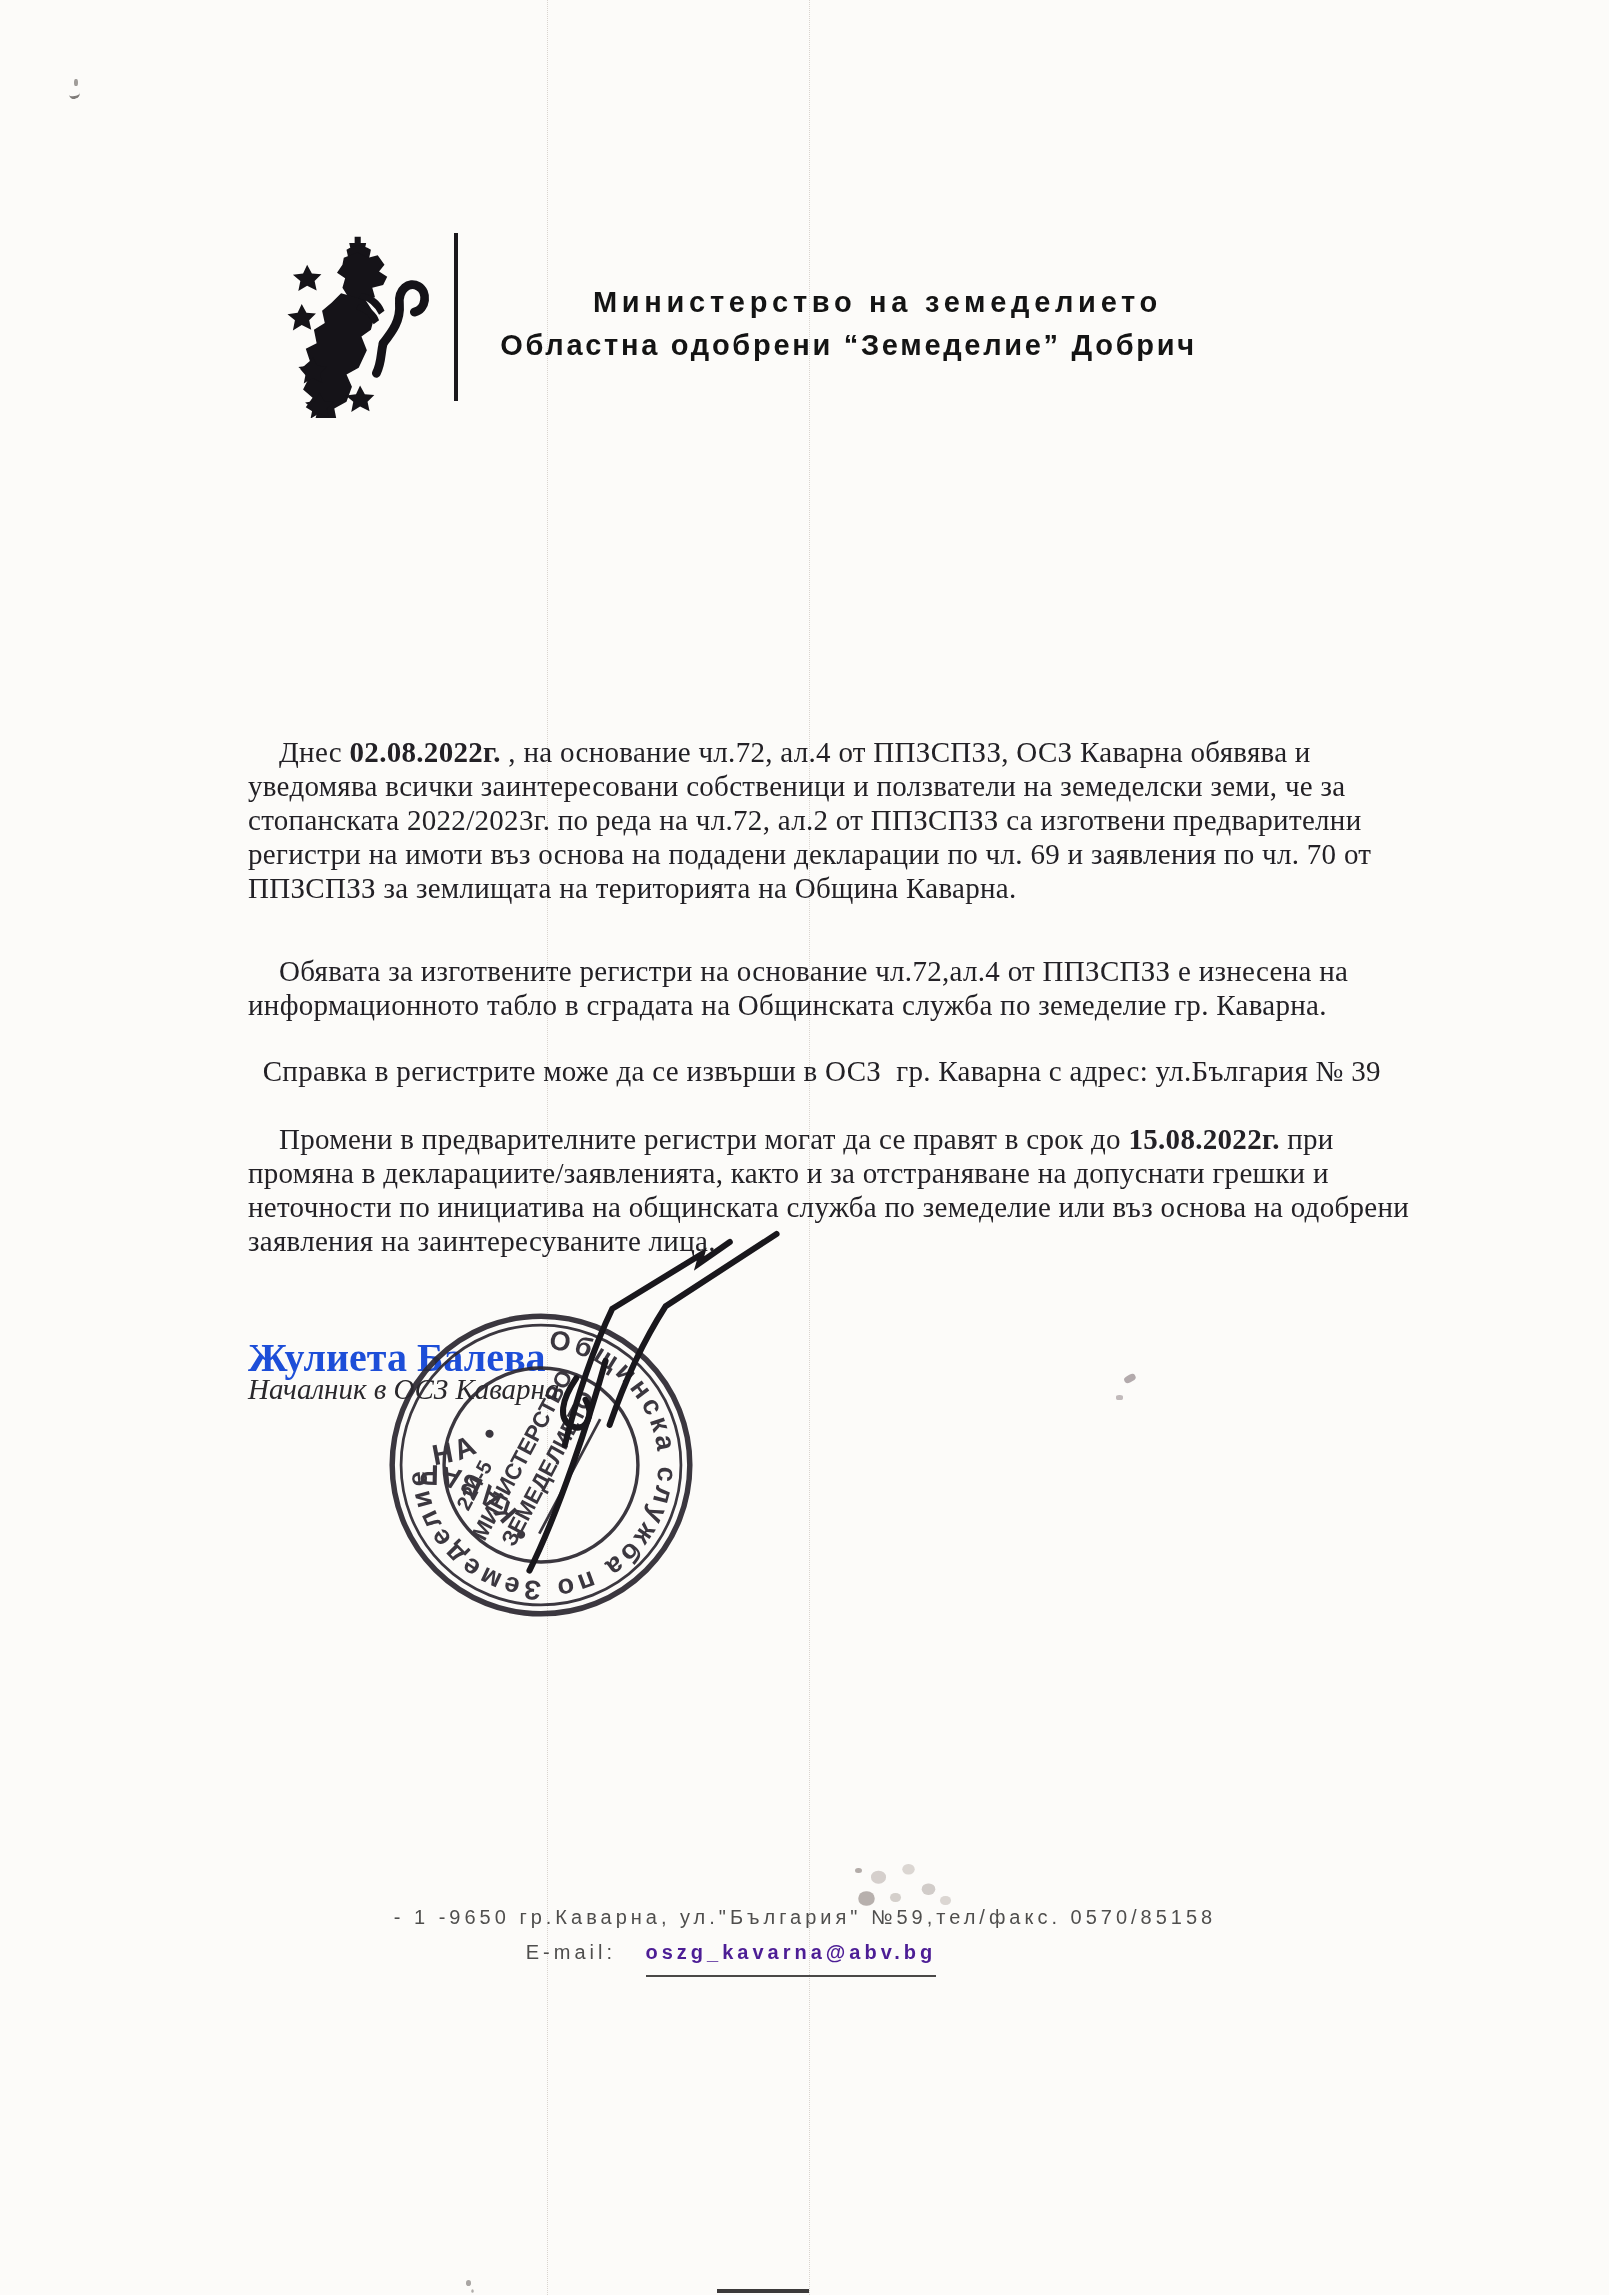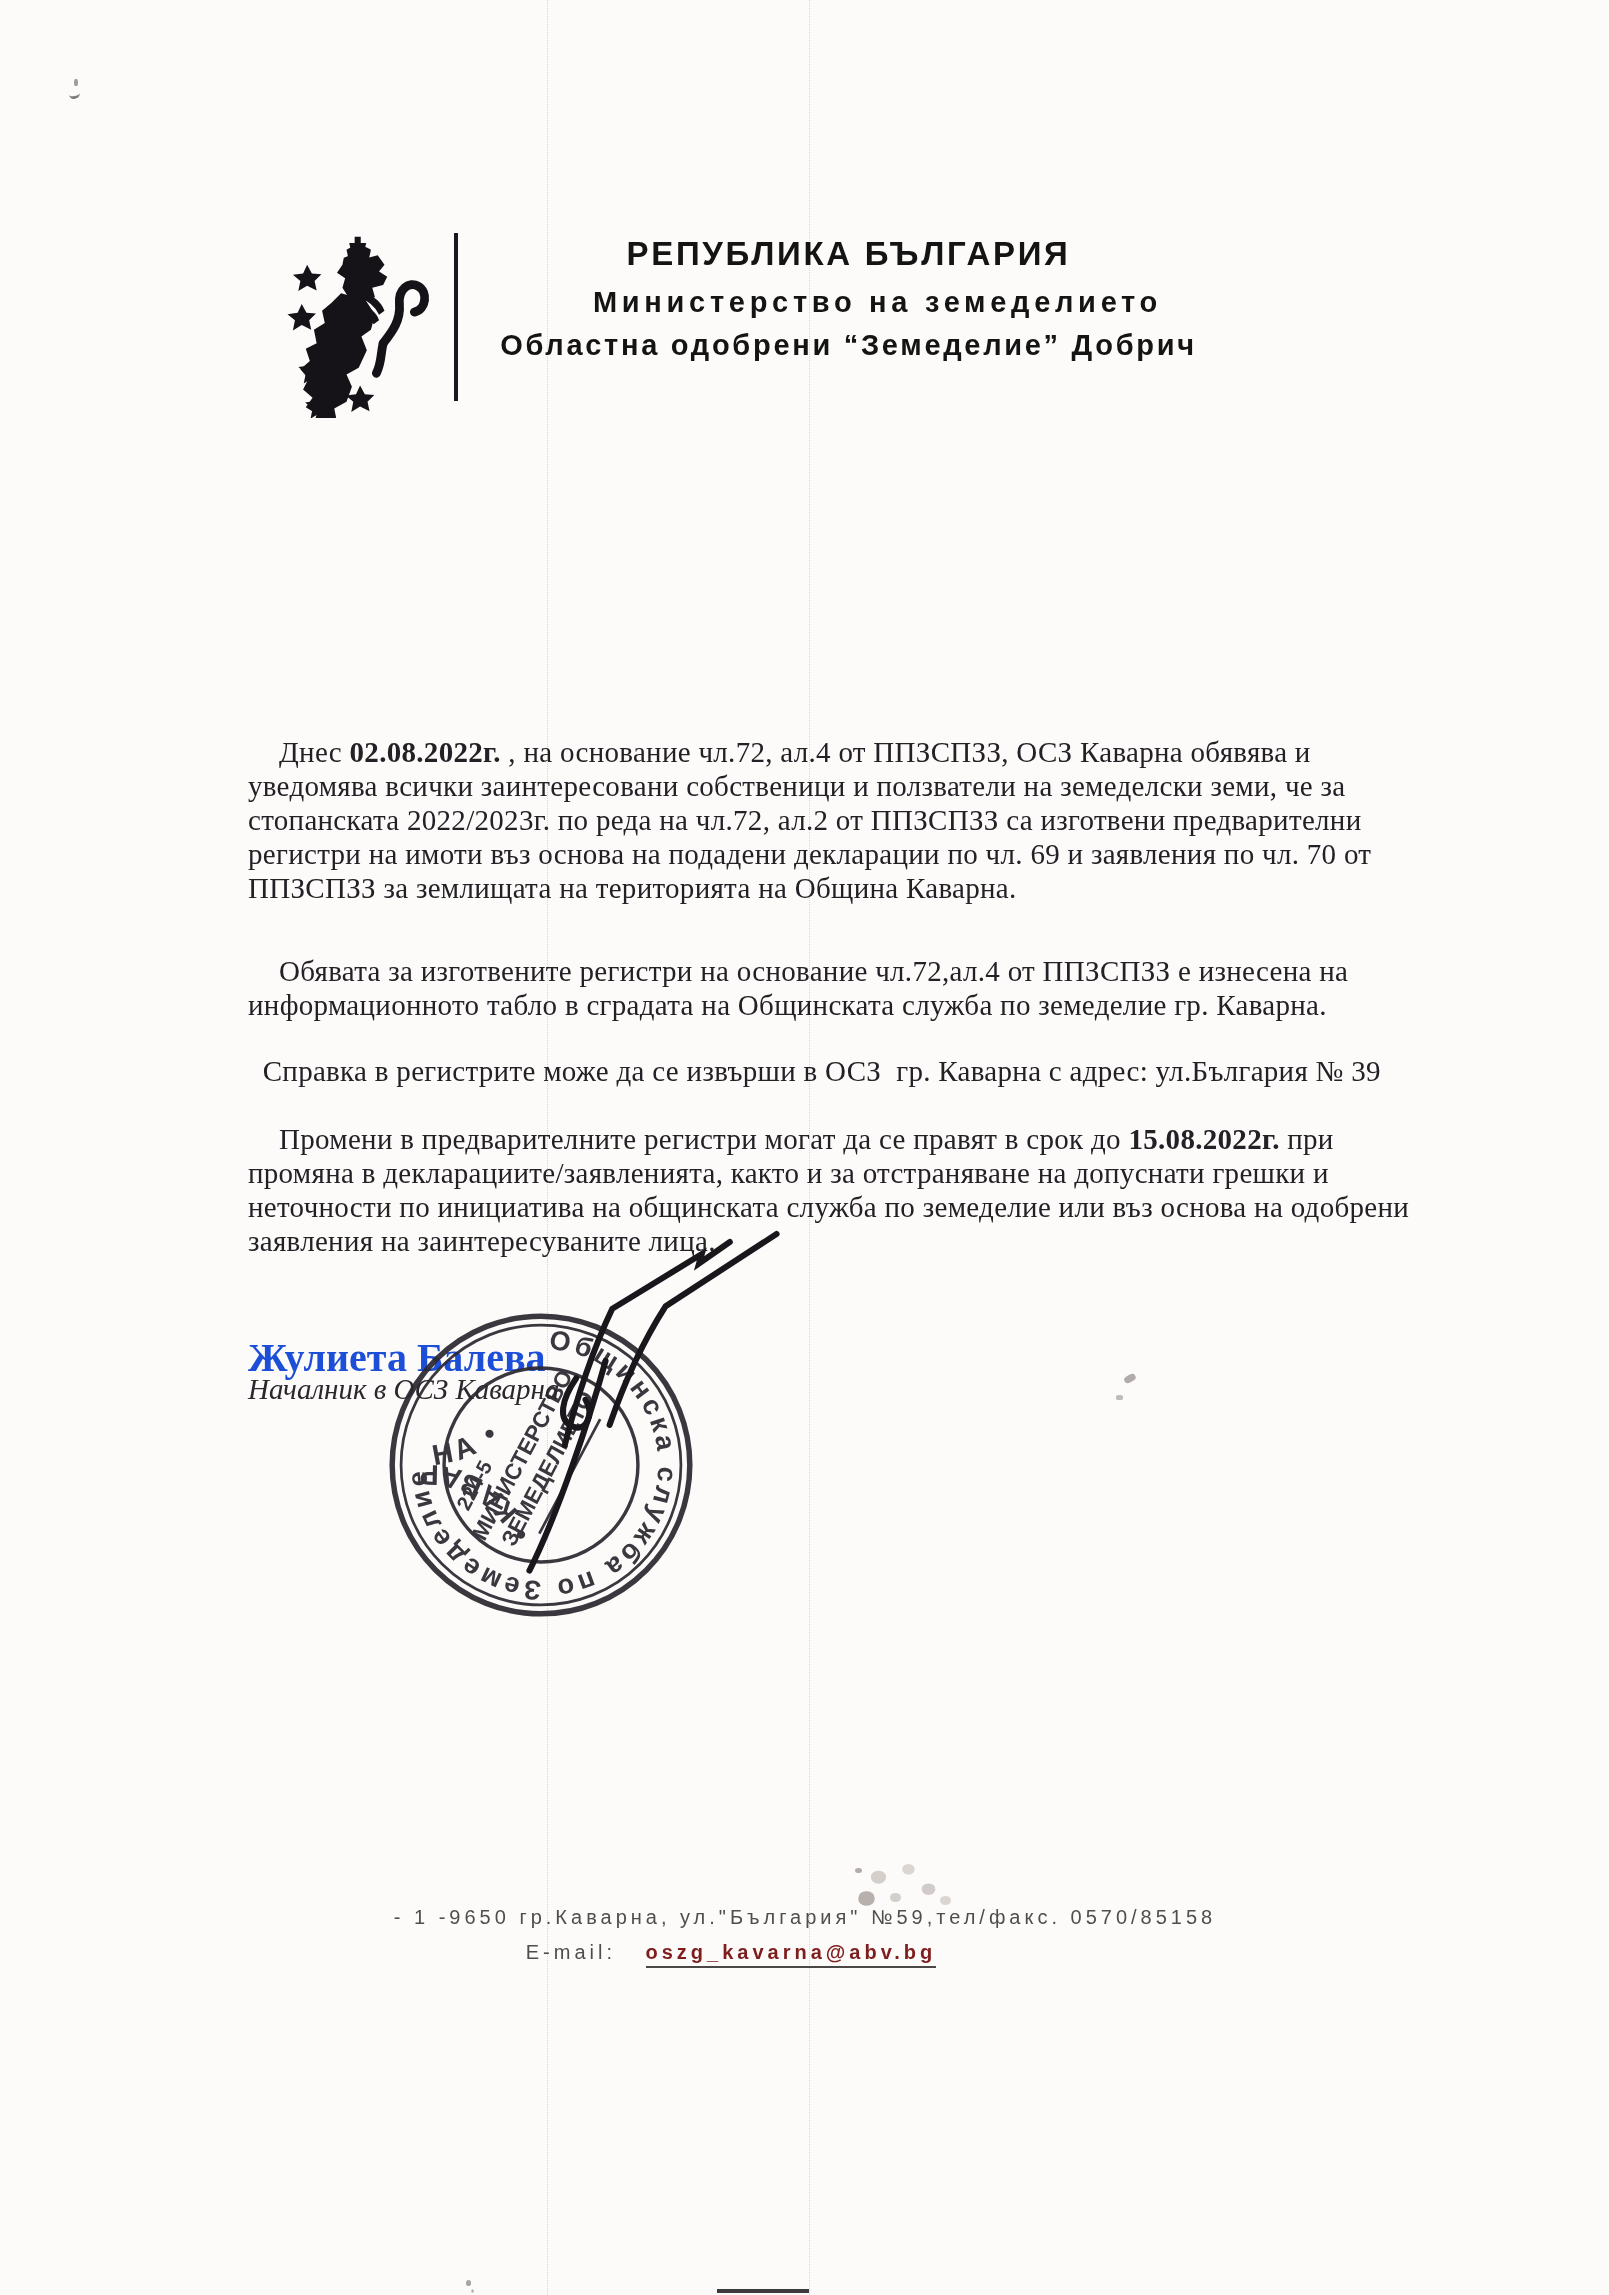--- a/index.html
+++ b/index.html
@@ -36,21 +36,21 @@
   .sig-pos{position:absolute;left:248px;top:1373px;font-size:29px;font-style:italic;color:#2a282c;}
   .pen{position:absolute;left:468px;top:1223px;width:374px;height:388px;}
   
   .stamp{position:absolute;left:384px;top:1308px;width:314px;height:314px;opacity:.92;}
   .stamp text{font-family:"Liberation Sans", sans-serif;font-weight:bold;fill:#2b2730;}
   
   .footer{position:absolute;left:0;width:1610px;text-align:center;
     font-family:"Liberation Sans", sans-serif;color:#4f4e4d;}
   .f1{top:1906px;font-size:20px;letter-spacing:4px;}
   .f2{top:1941px;font-size:20px;letter-spacing:4px;left:-74px;}
-  .f2 .email{font-weight:bold;color:#7f1d1d;border-bottom:2.7px solid #4a4847;padding-bottom:3px;margin-left:20px;}
+  .f2 .email{font-weight:bold;color:#4c1d95;border-bottom:2.7px solid #4a4847;padding-bottom:12px;margin-left:20px;}
   
   .art{position:absolute;}
   .smudge{left:855px;top:1868px;width:6.7px;height:5.3px;background:rgba(90,75,70,.45);border-radius:50%;
     box-shadow:20px 6.7px 0 4px rgba(110,95,88,.28), 50px -1.3px 0 2.7px rgba(120,105,95,.25),
                70px 18.7px 0 3.3px rgba(110,95,88,.3), 8px 28px 0 4.7px rgba(80,66,60,.4),
                37px 27px 0 2px rgba(120,105,95,.3), 87px 30px 0 2px rgba(120,105,95,.25);}
   .mark-tl{left:69px;top:79px;width:12px;height:20px;}
   .mark-tl:before{content:"";position:absolute;left:5.3px;top:0;width:3.3px;height:6.7px;background:rgba(70,64,60,.5);border-radius:50%;}
   .mark-tl:after{content:"";position:absolute;left:0;top:12px;width:10.7px;height:5.3px;border-bottom:3.3px solid rgba(60,55,52,.65);border-radius:0 0 5.3px 5.3px;transform:rotate(-12deg);}
   .speck1{left:1124px;top:1375px;width:12px;height:7.4px;background:rgba(105,90,95,.5);border-radius:40%;transform:rotate(-28deg);}
@@ -89,21 +89,20 @@
       </g>
 
       <g fill="none" stroke="#151318" stroke-width="13" stroke-linecap="round">
         <path d="M150,170 c14,-18 26,-34 24,-58 c-2,-22 14,-34 28,-26 c14,8 12,34 -6,38"></path>
         <path d="M150,170 c-4,16 -2,28 -10,44"></path>
       </g>
     </svg>
   </div>
   <div class="hrule"></div>
 
-  <div class="hline h1">РЕПУБЛИКА БЪЛГАРИЯ</div>
   <div class="hline h2">Министерство на земеделието</div>
   <div class="hline h3">Областна одобрени “Земеделие” Добрич</div>
 
 
   <p class="para p1"><span>Днес </span><b>02.08.2022г.</b><span> , на основание чл.72, ал.4 от ППЗСПЗЗ, ОСЗ Каварна обявява и
 уведомява всички заинтересовани собственици и ползватели на земеделски земи, че за
 стопанската 2022/2023г. по реда на чл.72, ал.2 от ППЗСПЗЗ са изготвени предварителни
 регистри на имоти въз основа на подадени декларации по чл. 69 и заявления по чл. 70 от
 ППЗСПЗЗ за землищата на територията на Община Каварна.</span></p>
 

